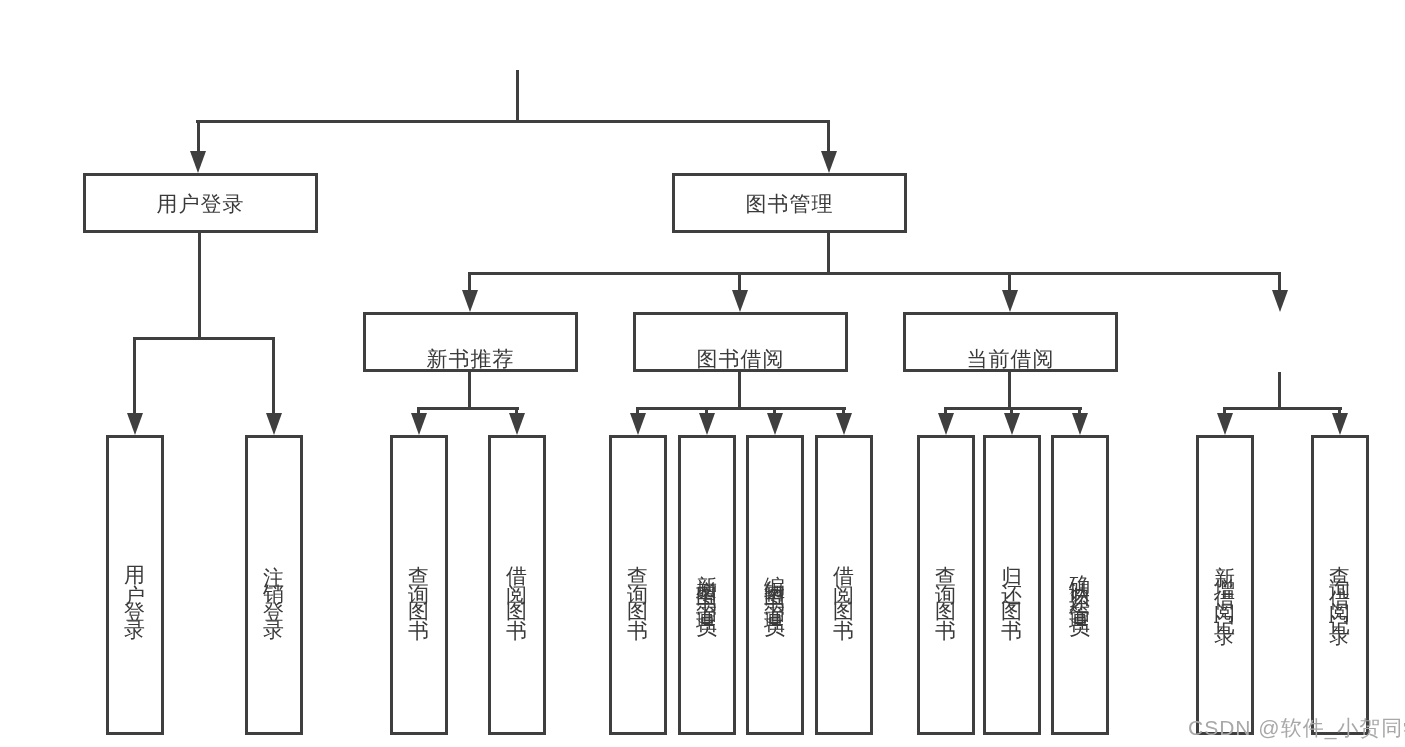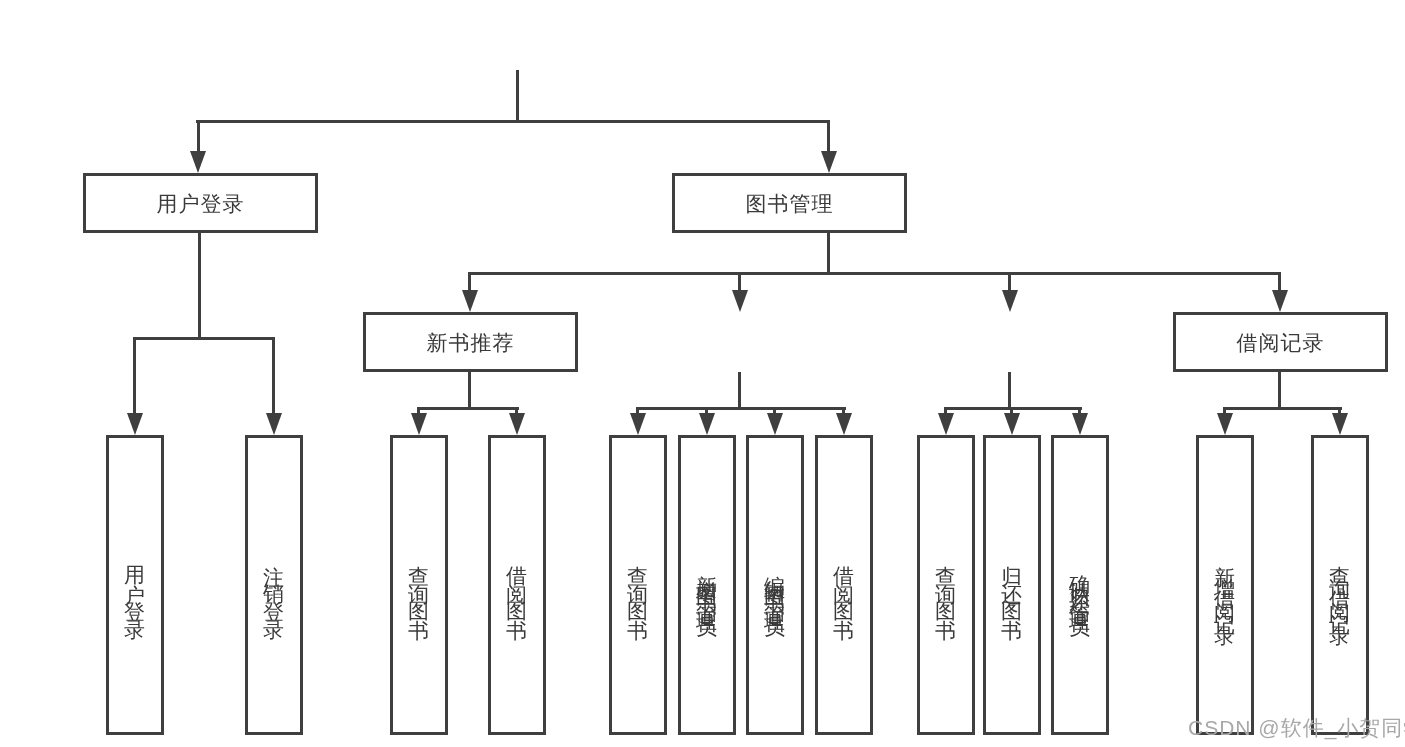--- a/index.html
+++ b/index.html
@@ -27,21 +27,21 @@
   }
   .lbl{
     font-size:21px;
     color:var(--text);
     letter-spacing:1px;
     line-height:1;
     white-space:nowrap;
   }
   .root{left:21px;top:13px;width:1004px;height:57px;}
   .lv2{top:173px;width:235px;height:60px;}
-  .lv3{top:312px;width:215px;height:60px;}
+  .lv3{top:312px;width:215px;height:60px;align-items:flex-end;}
   .leaf{top:435px;width:58px;height:300px;}
   .vtext{
     writing-mode:vertical-rl;
     text-orientation:mixed;
     white-space:nowrap;
   }
   .ln{position:absolute;background:var(--line);z-index:1;}
   .ln.v{width:3px;}
   .ln.h{height:3px;}
   .arw{
@@ -69,22 +69,25 @@
   <div class="box lv2" style="left:83px">
     <span class="lbl">用户登录</span>
   </div>
   <div class="box lv2" style="left:672px">
     <span class="lbl">图书管理</span>
   </div>
 
   <div class="box lv3" style="left:363px">
     <span class="lbl">新书推荐</span>
   </div>
-  <div class="box lv3" style="left:1173px">
-    <span class="lbl">借阅记录</span>
+  <div class="box lv3" style="left:633px">
+    <span class="lbl">图书借阅</span>
+  </div>
+  <div class="box lv3" style="left:903px">
+    <span class="lbl">当前借阅</span>
   </div>
 
   <div class="box leaf" style="left:106px">
     <span class="lbl vtext" style="letter-spacing: 18px;">用户登录</span>
   </div>
   <div class="box leaf" style="left:245px">
     <span class="lbl vtext" style="letter-spacing: 18px;">注销登录</span>
   </div>
 
   <div class="box leaf" style="left:390px">

